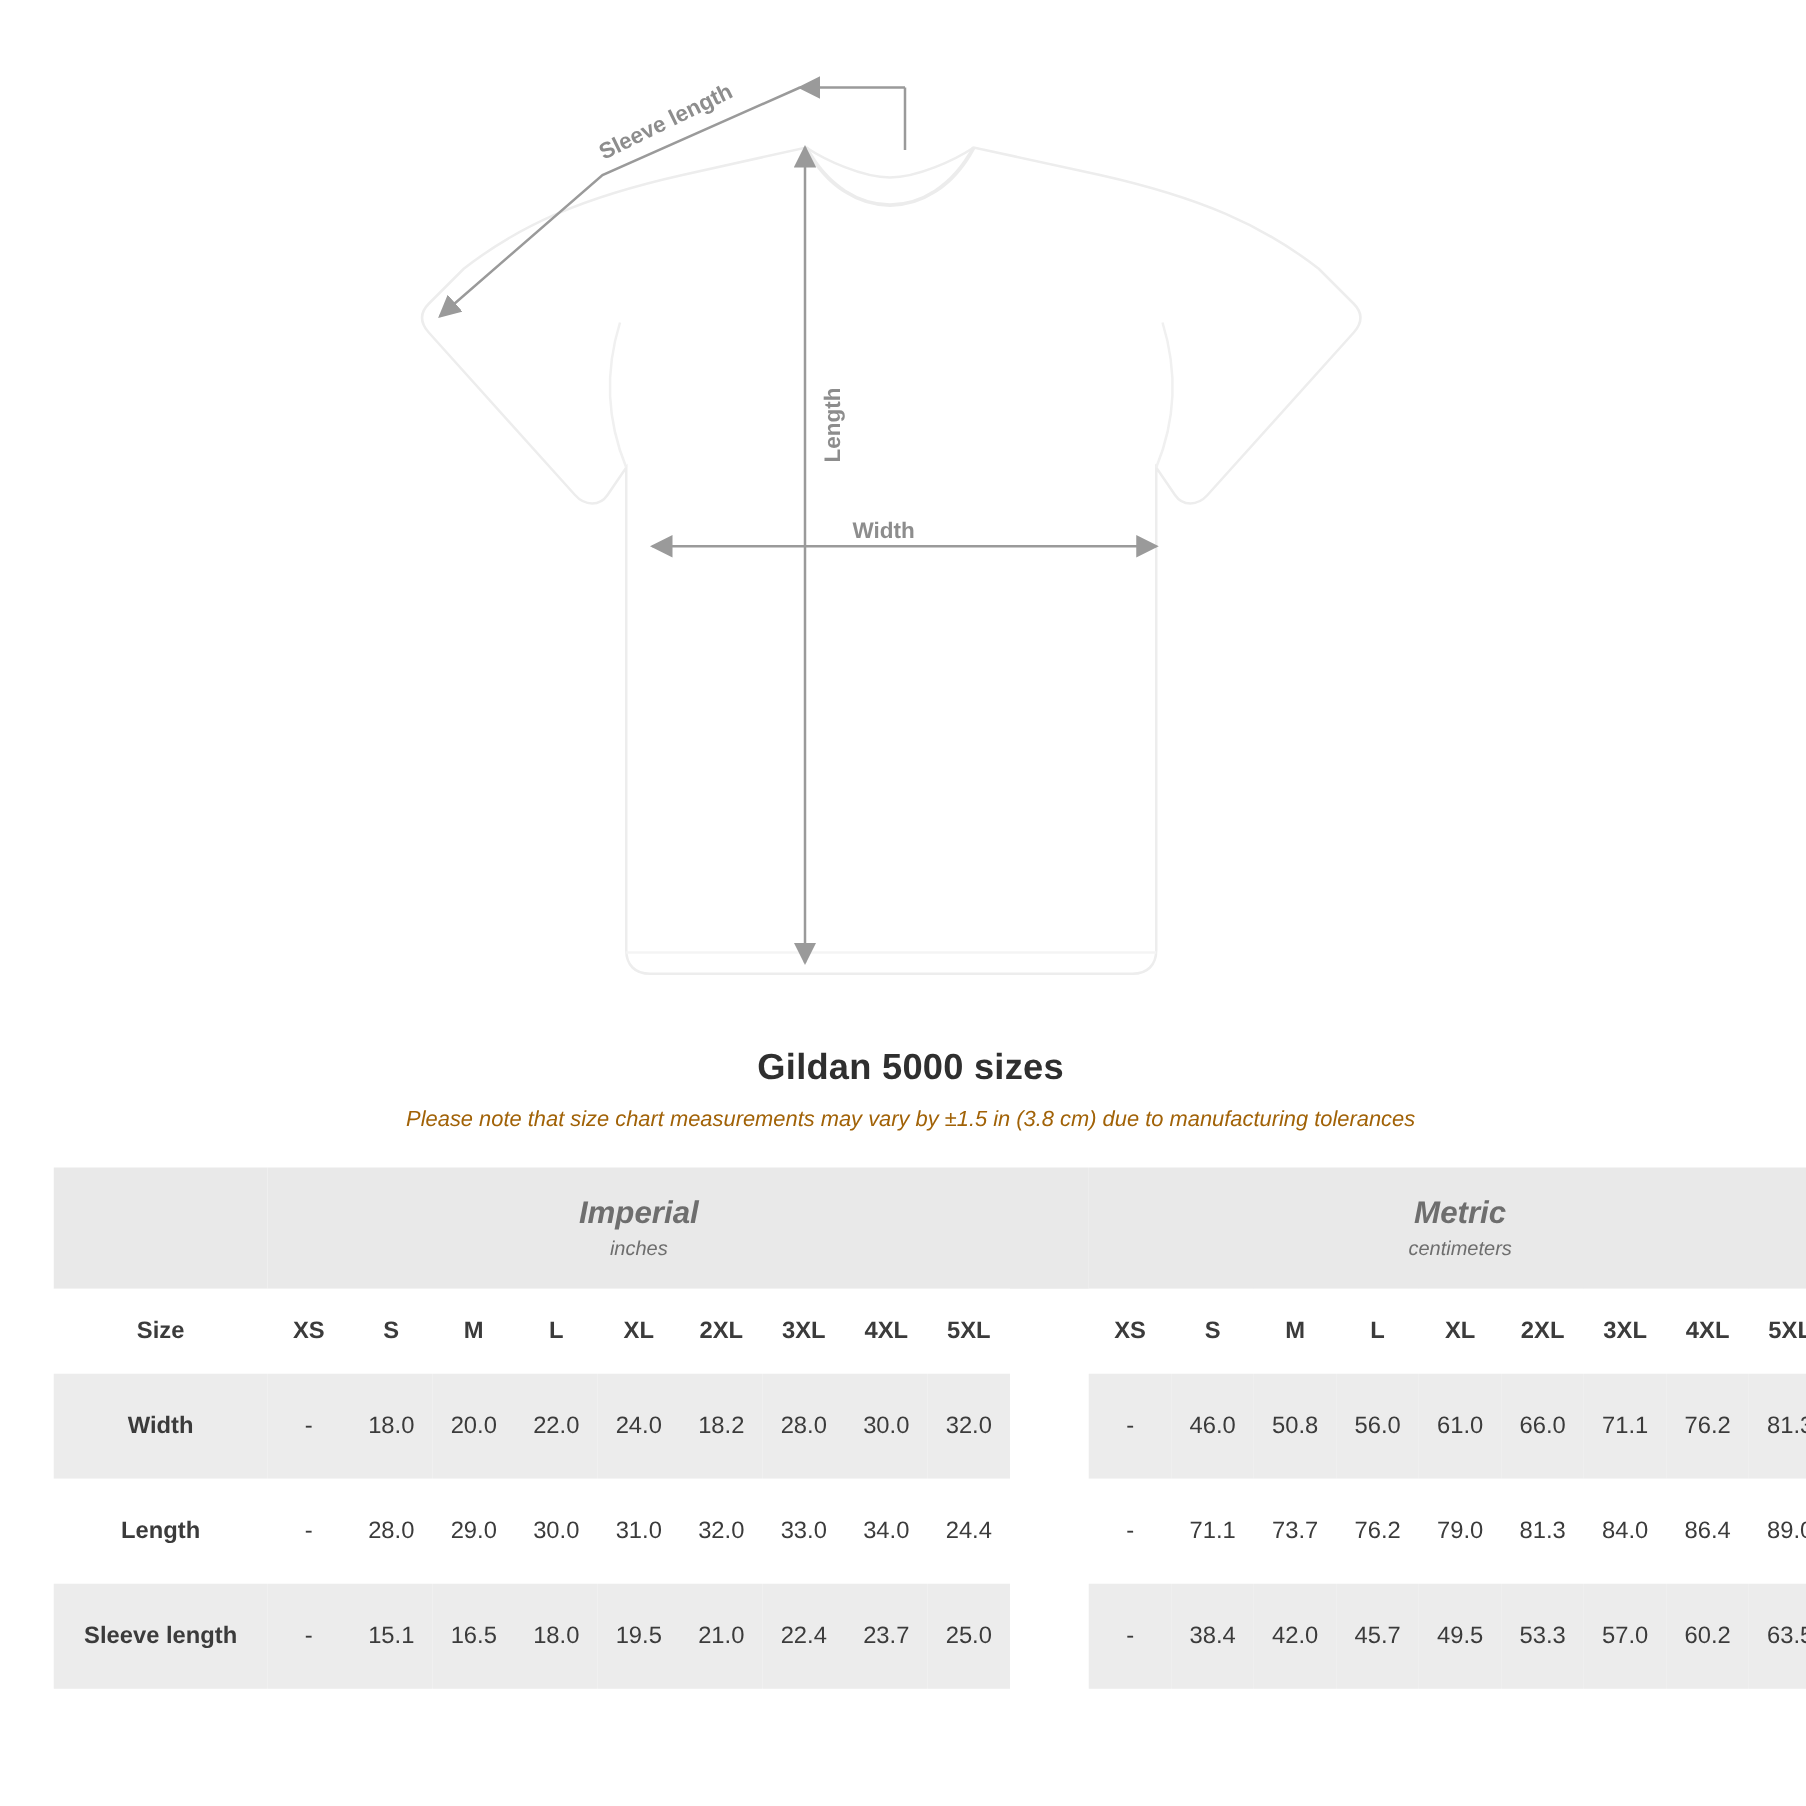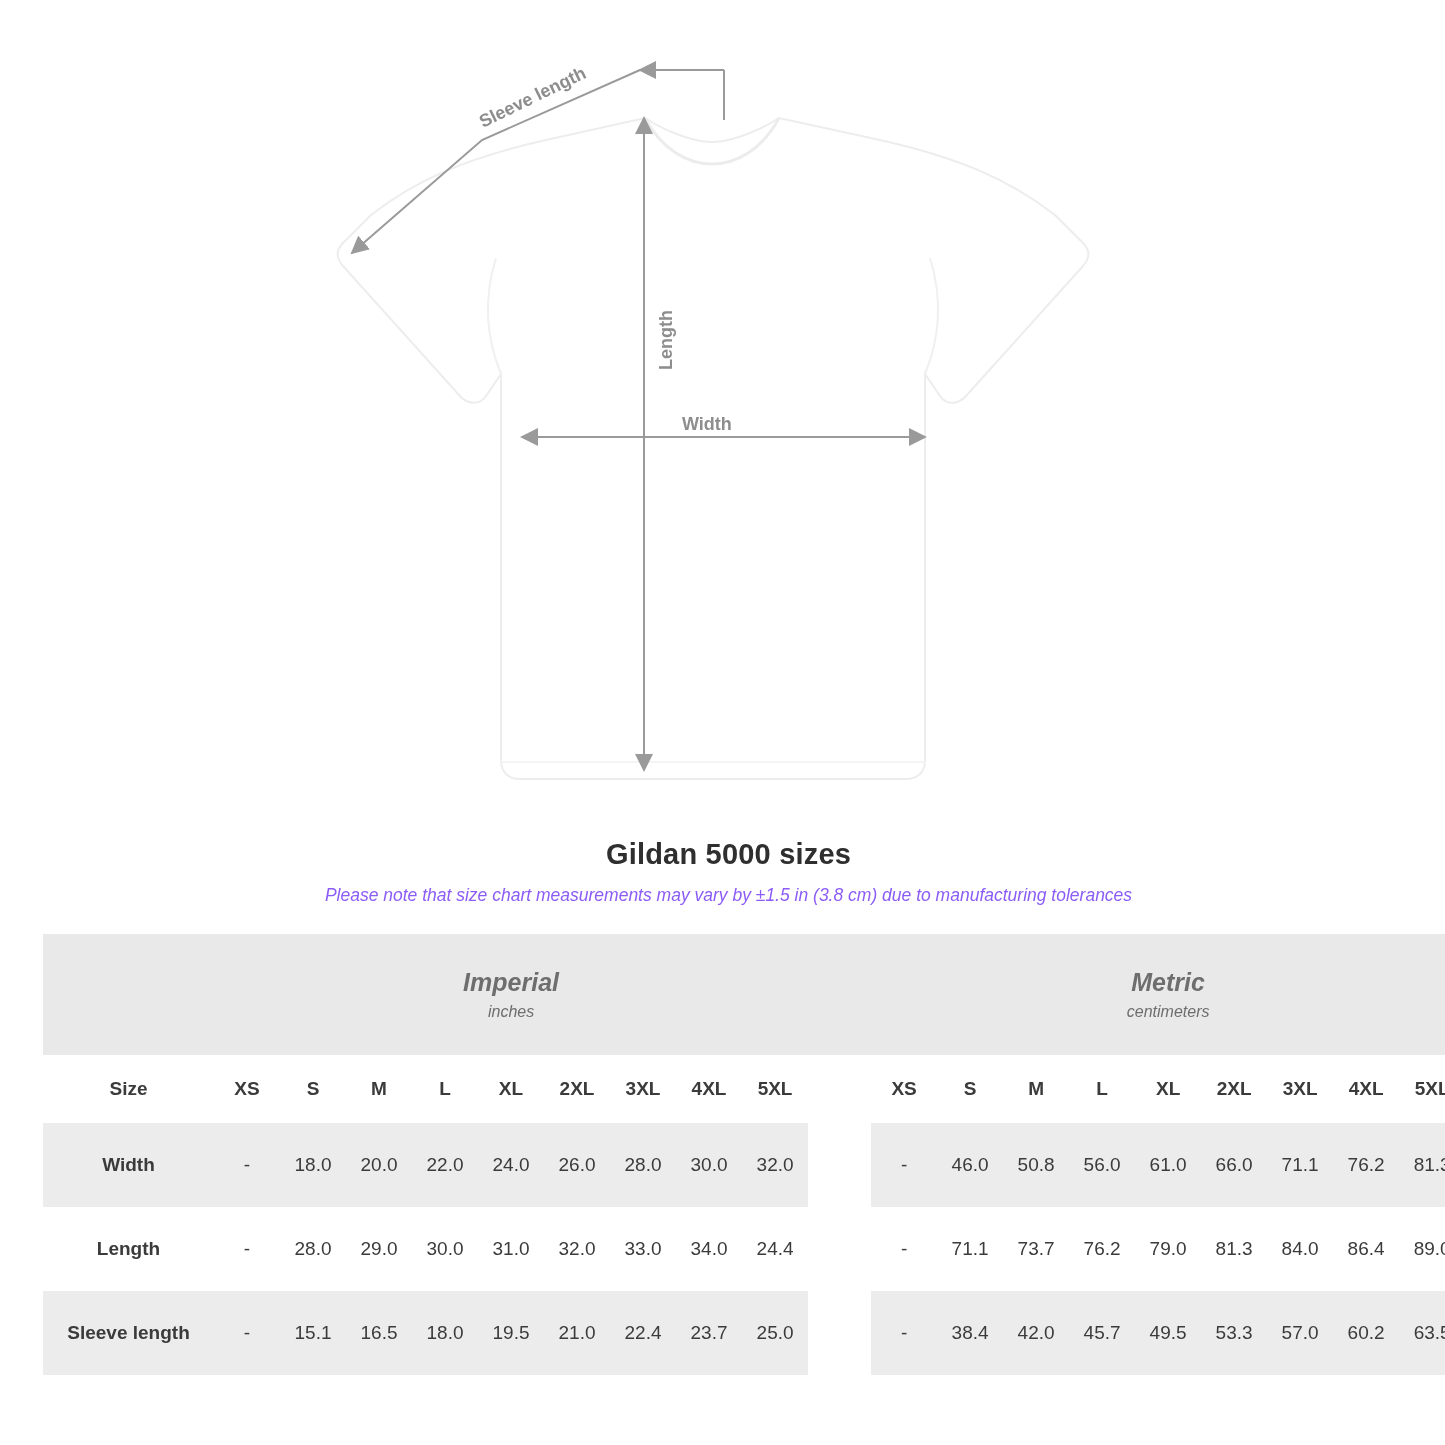--- a/index.html
+++ b/index.html
@@ -39,39 +39,39 @@
   .chart-title {
     font-size: 29px;
     font-weight: bold;
     color: #2f2f2f;
     letter-spacing: 0.2px;
   }
   .chart-note {
     margin-top: 14px;
     font-size: 17.5px;
     font-style: italic;
-    color: #8b5cf6;
+    color: #a16207;
   }
 
   
   .table-wrap {
     margin: 28px 43px 0 43px;
   }
   table.size-table {
     border-collapse: collapse;
     width: 1359px;
     table-layout: fixed;
   }
   table.size-table td,
   table.size-table th {
     border: 0;
     padding: 0;
   }
   .unit-head {
-    height: 121px;
+    height: 97px;
     background: #e9e9e9;
     text-align: center;
     vertical-align: middle;
   }
   .unit-head .unit-name {
     font-size: 25px;
     font-style: italic;
     font-weight: bold;
     color: #6e6e6e;
   }
@@ -264,21 +264,21 @@
             <td class="sizecell">4XL</td>
             <td class="sizecell">5XL</td>
           </tr>
           <tr class="data-row shade">
             <td class="rowlabel">Width</td>
             <td>-</td>
             <td>18.0</td>
             <td>20.0</td>
             <td>22.0</td>
             <td>24.0</td>
-            <td>26.0</td>
+            <td>18.2</td>
             <td>28.0</td>
             <td>30.0</td>
             <td>32.0</td>
             <td class="gapcell"></td>
             <td>-</td>
             <td>46.0</td>
             <td>50.8</td>
             <td>56.0</td>
             <td>61.0</td>
             <td>66.0</td>

